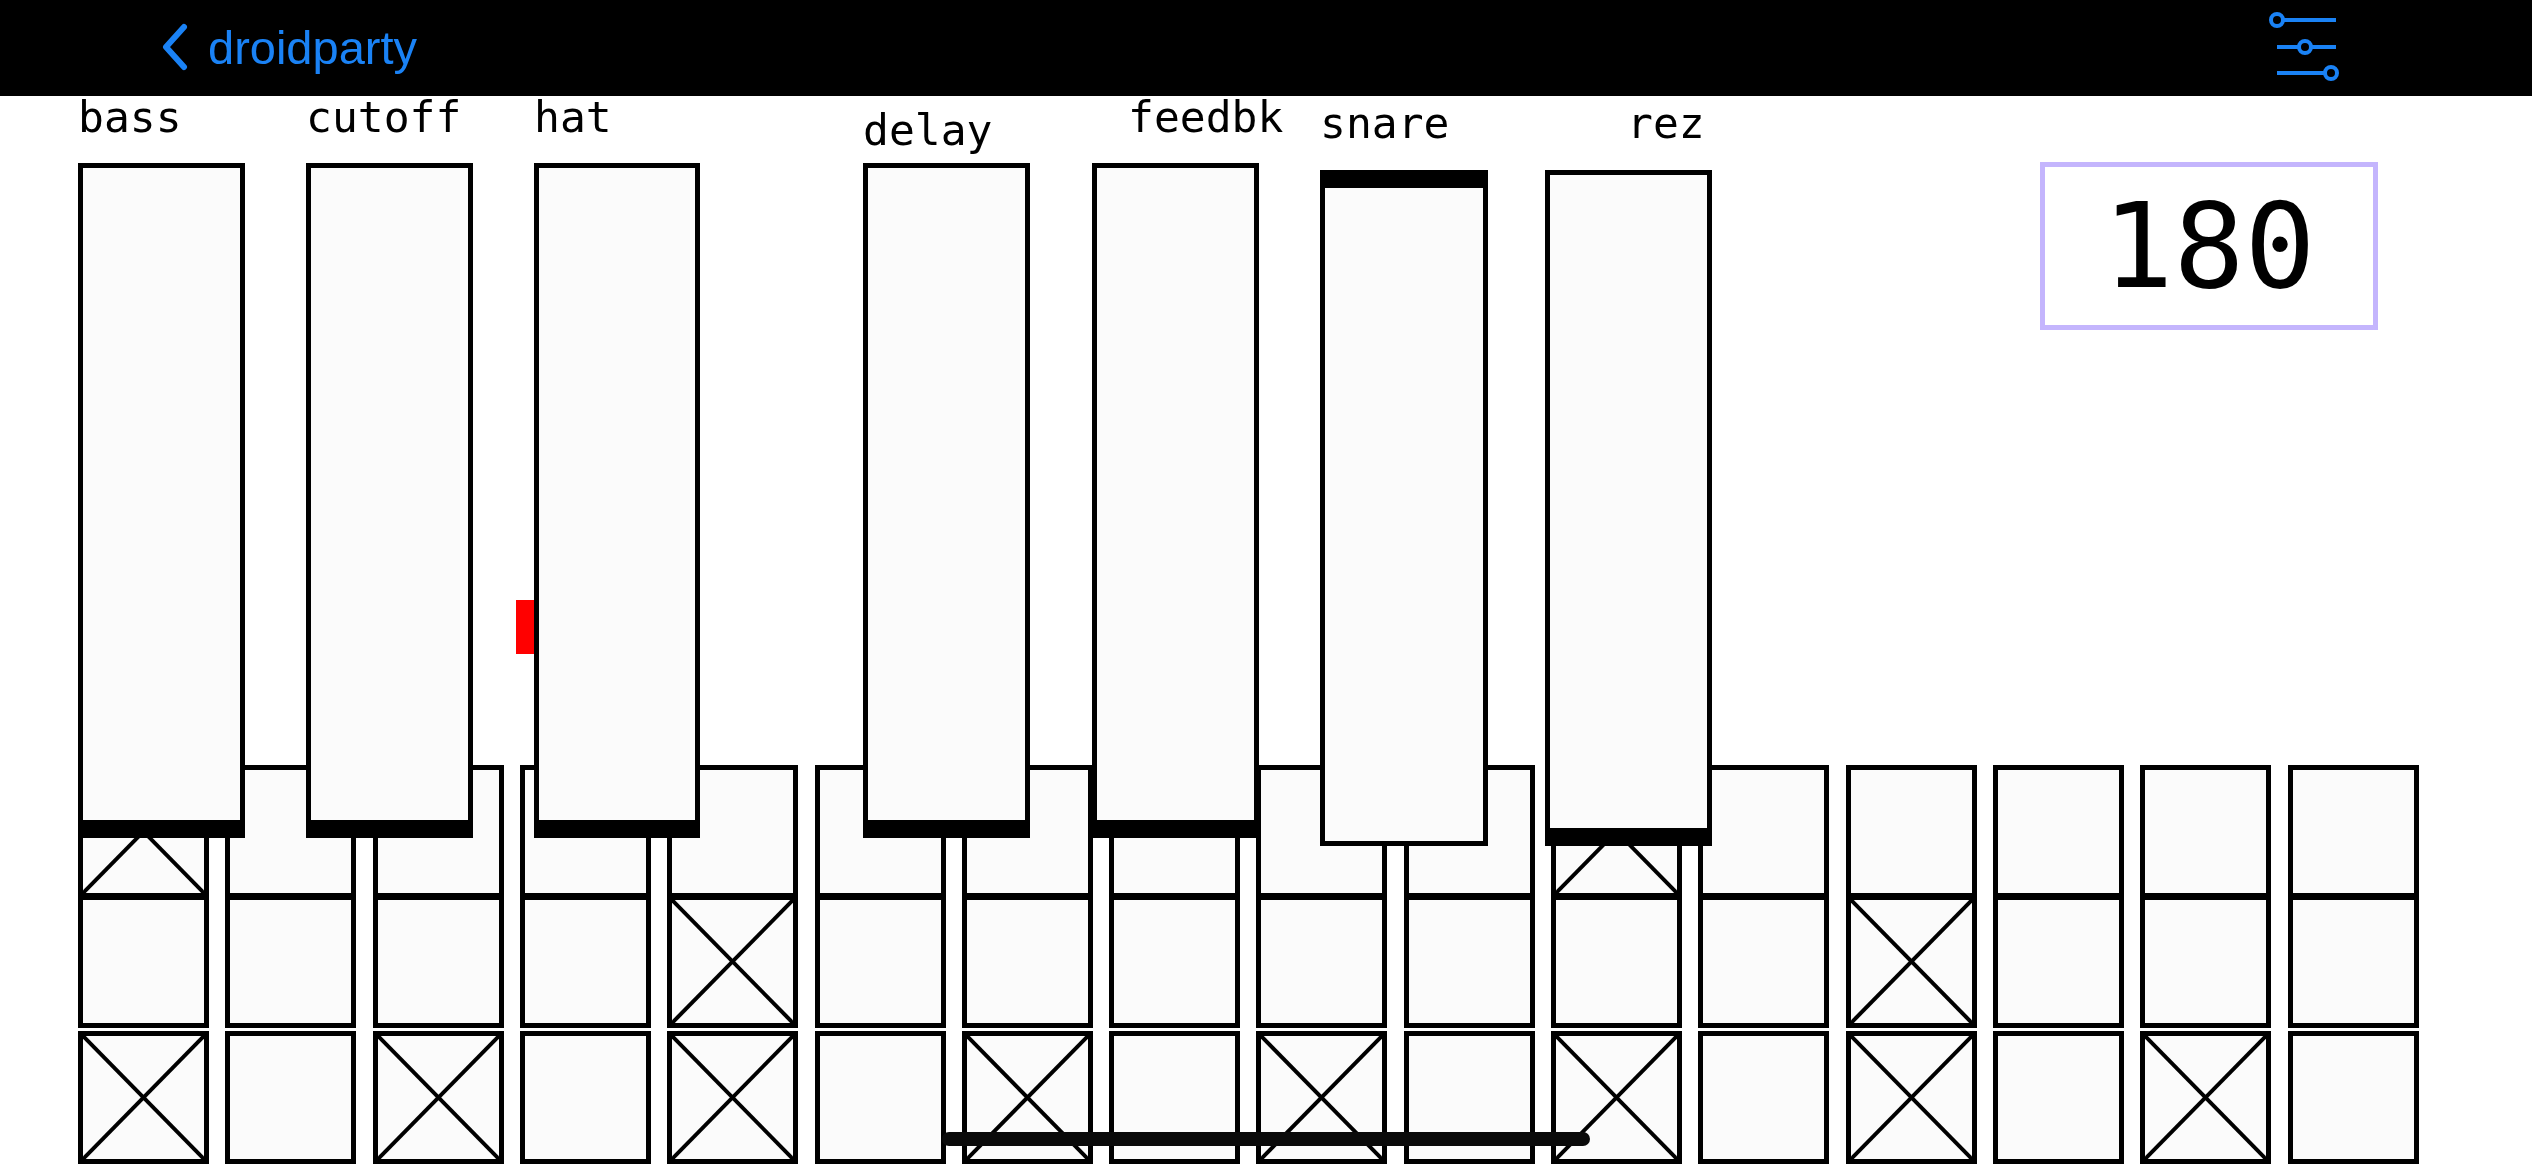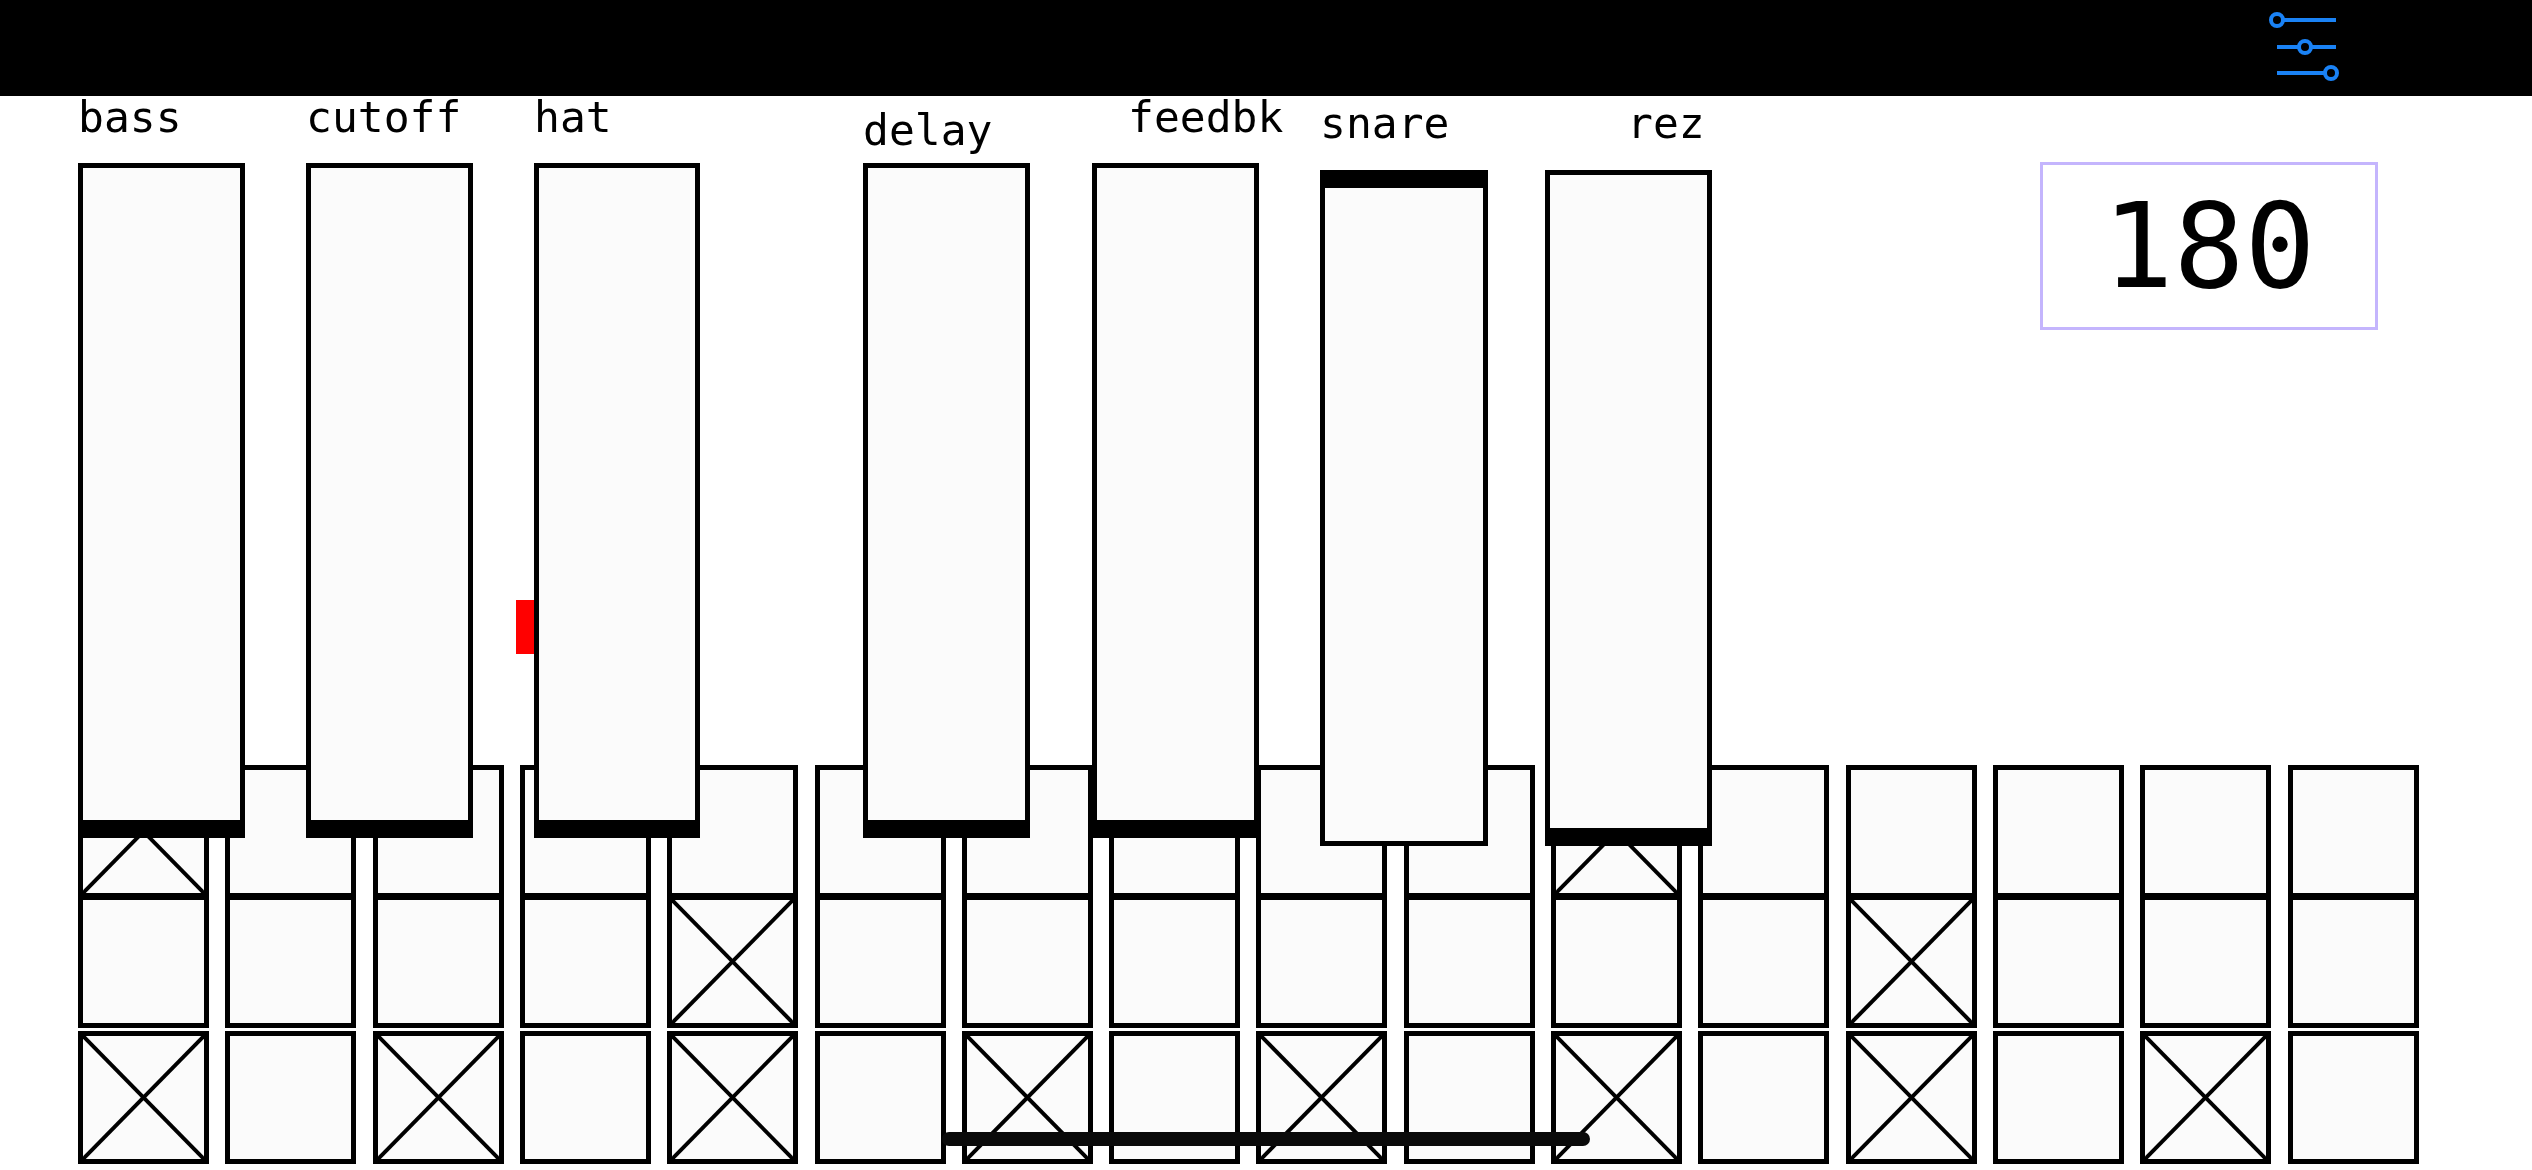--- a/index.html
+++ b/index.html
@@ -7,28 +7,34 @@
   .navbar { position:absolute; left:0; top:0; width:2532px; height:96px; background:#000; }
   .back { position:absolute; left:160px; top:14px; height:66px; display:flex; align-items:center; color:#1a82f5; font-family:"Liberation Sans", sans-serif; font-size:47px; cursor:pointer; }
   .back svg { margin-right:18px; }
   .title { position:absolute; left:0; right:0; top:14px; text-align:center; color:#fff; font-family:"Liberation Sans", sans-serif; font-weight:bold; font-size:48px; line-height:66px; pointer-events:none; }
   .settings { position:absolute; left:2265px; top:8px; width:80px; height:80px; cursor:pointer; }
   .lbl { position:absolute; font-size:43px; color:#000; line-height:1; white-space:nowrap; }
   .toggle { position:absolute; box-sizing:border-box; border:5px solid #000; background:#fbfbfb; }
   .toggle svg { position:absolute; left:0; top:0; width:100%; height:100%; }
   .slider { position:absolute; box-sizing:border-box; border:5px solid #000; background:#fbfbfb; }
   .slider .knob { position:absolute; left:-5px; right:-5px; height:18px; background:#000; }
-  .numbox { position:absolute; left:2040px; top:162px; width:338px; height:168px; box-sizing:border-box; border:3px solid #c4b5fd; background:#fff; display:flex; align-items:center; justify-content:center; font-size:118px; color:#000; }
+  .numbox { position:absolute; left:2040px; top:162px; width:338px; height:168px; box-sizing:border-box; border:5px solid #c4b5fd; background:#fff; display:flex; align-items:center; justify-content:center; font-size:118px; color:#000; }
   .marker { position:absolute; left:516px; top:600px; width:18px; height:54px; background:#ff0000; }
   .homebar { position:absolute; left:942px; top:1132px; width:648px; height:14px; border-radius:7px; background:#0a0a0a; }
 </style>
 </head>
 <body>
 
 <div class="navbar">
+  <div class="back">
+    <svg width="30" height="48" viewBox="0 0 30 48">
+        <polyline points="24,4 6,24 24,44" fill="none" stroke="#1a82f5" stroke-width="6" stroke-linecap="round" stroke-linejoin="round"></polyline>
+      </svg>
+    <span>droidparty</span>
+  </div>
   <div class="settings">
     <svg width="80" height="80" viewBox="0 0 80 80">
       <g fill="none" stroke="#1a82f5" stroke-width="4">
         <line x1="16" y1="12" x2="71" y2="12"></line>
           <circle cx="12" cy="12" r="6" fill="#000"></circle>
         <line x1="12" y1="39" x2="71" y2="39"></line>
           <circle cx="40" cy="39" r="6" fill="#000"></circle>
         <line x1="12" y1="65" x2="60" y2="65"></line>
           <circle cx="66" cy="65" r="6" fill="#000"></circle>
       </g>

